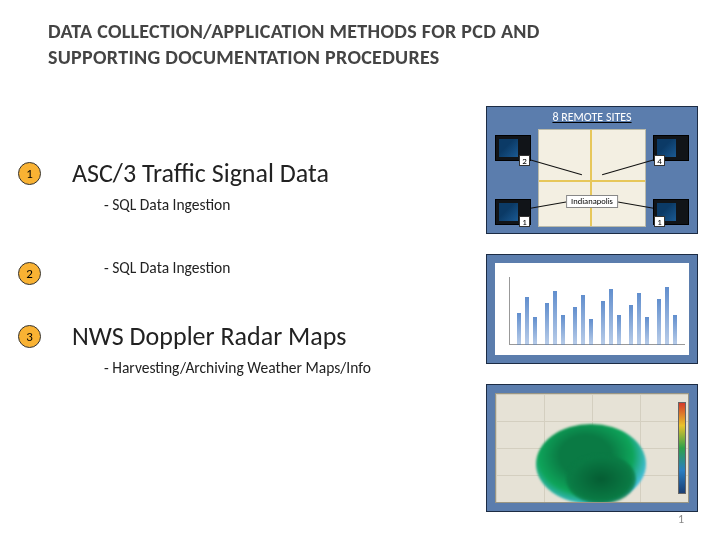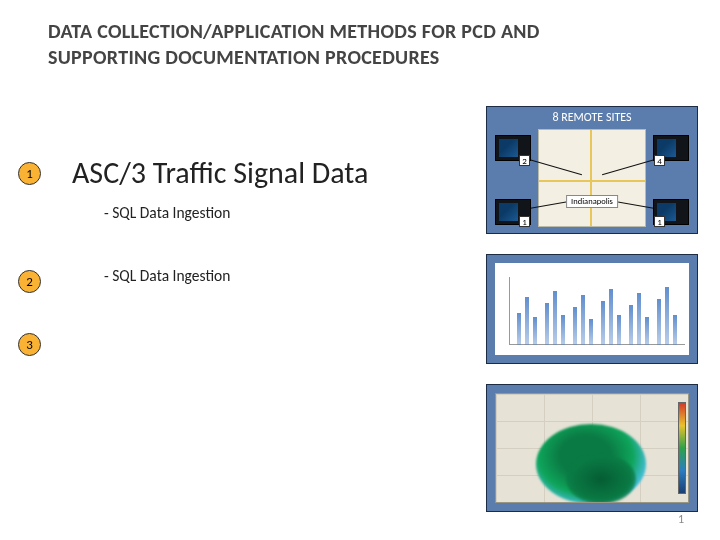--- a/index.html
+++ b/index.html
@@ -41,42 +41,43 @@
     height: 23px;
     border-radius: 50%;
     background: #f9b233;
     border: 1px solid #333;
     text-align: center;
     font-size: 13px;
     line-height: 21px;
     color: #000;
   }
   .item-head {
-    font-size: 30px;
+    font-size: 26px;
     color: #222;
     line-height: 30px;
   }
   .item-sub {
     font-size: 15.5px;
     color: #222;
     padding-left: 32px;
-    margin-top: 15px;
+    margin-top: 7px;
   }
   .panels {
     position: absolute;
     right: 22px;
     top: 106px;
     width: 212px;
   }
   .panel {
     width: 212px;
     background: #5b7dad;
     border: 1px solid #1c2c44;
     margin-bottom: 20px;
     position: relative;
+    text-decoration: underline;
   }
   
   .p1 { height: 128px; }
   .p1-title {
     color: #fff;
     font-size: 12px;
     text-align: center;
     padding: 3px 0 2px;
   }
   .p1-map {
@@ -223,20 +224,22 @@
     <div class="badge">1</div>
     <div class="item-head">ASC/3 Traffic Signal Data</div>
     <div class="item-sub">- SQL Data Ingestion</div>
   </div>
   <div class="item">
     <div class="badge">2</div>
     <div class="item-sub">- SQL Data Ingestion</div>
   </div>
   <div class="item">
     <div class="badge">3</div>
+    <div class="item-head">NWS Doppler Radar Maps</div>
+    <div class="item-sub">- Harvesting/Archiving Weather Maps/Info</div>
   </div>
 </div>
 
 <div class="panels">
 
   <div class="panel p1">
     <div class="p1-title">8 REMOTE SITES</div>
     <div class="p1-map"></div>
     <div class="p1-label">Indianapolis</div>
     <div class="lead l1"></div>

